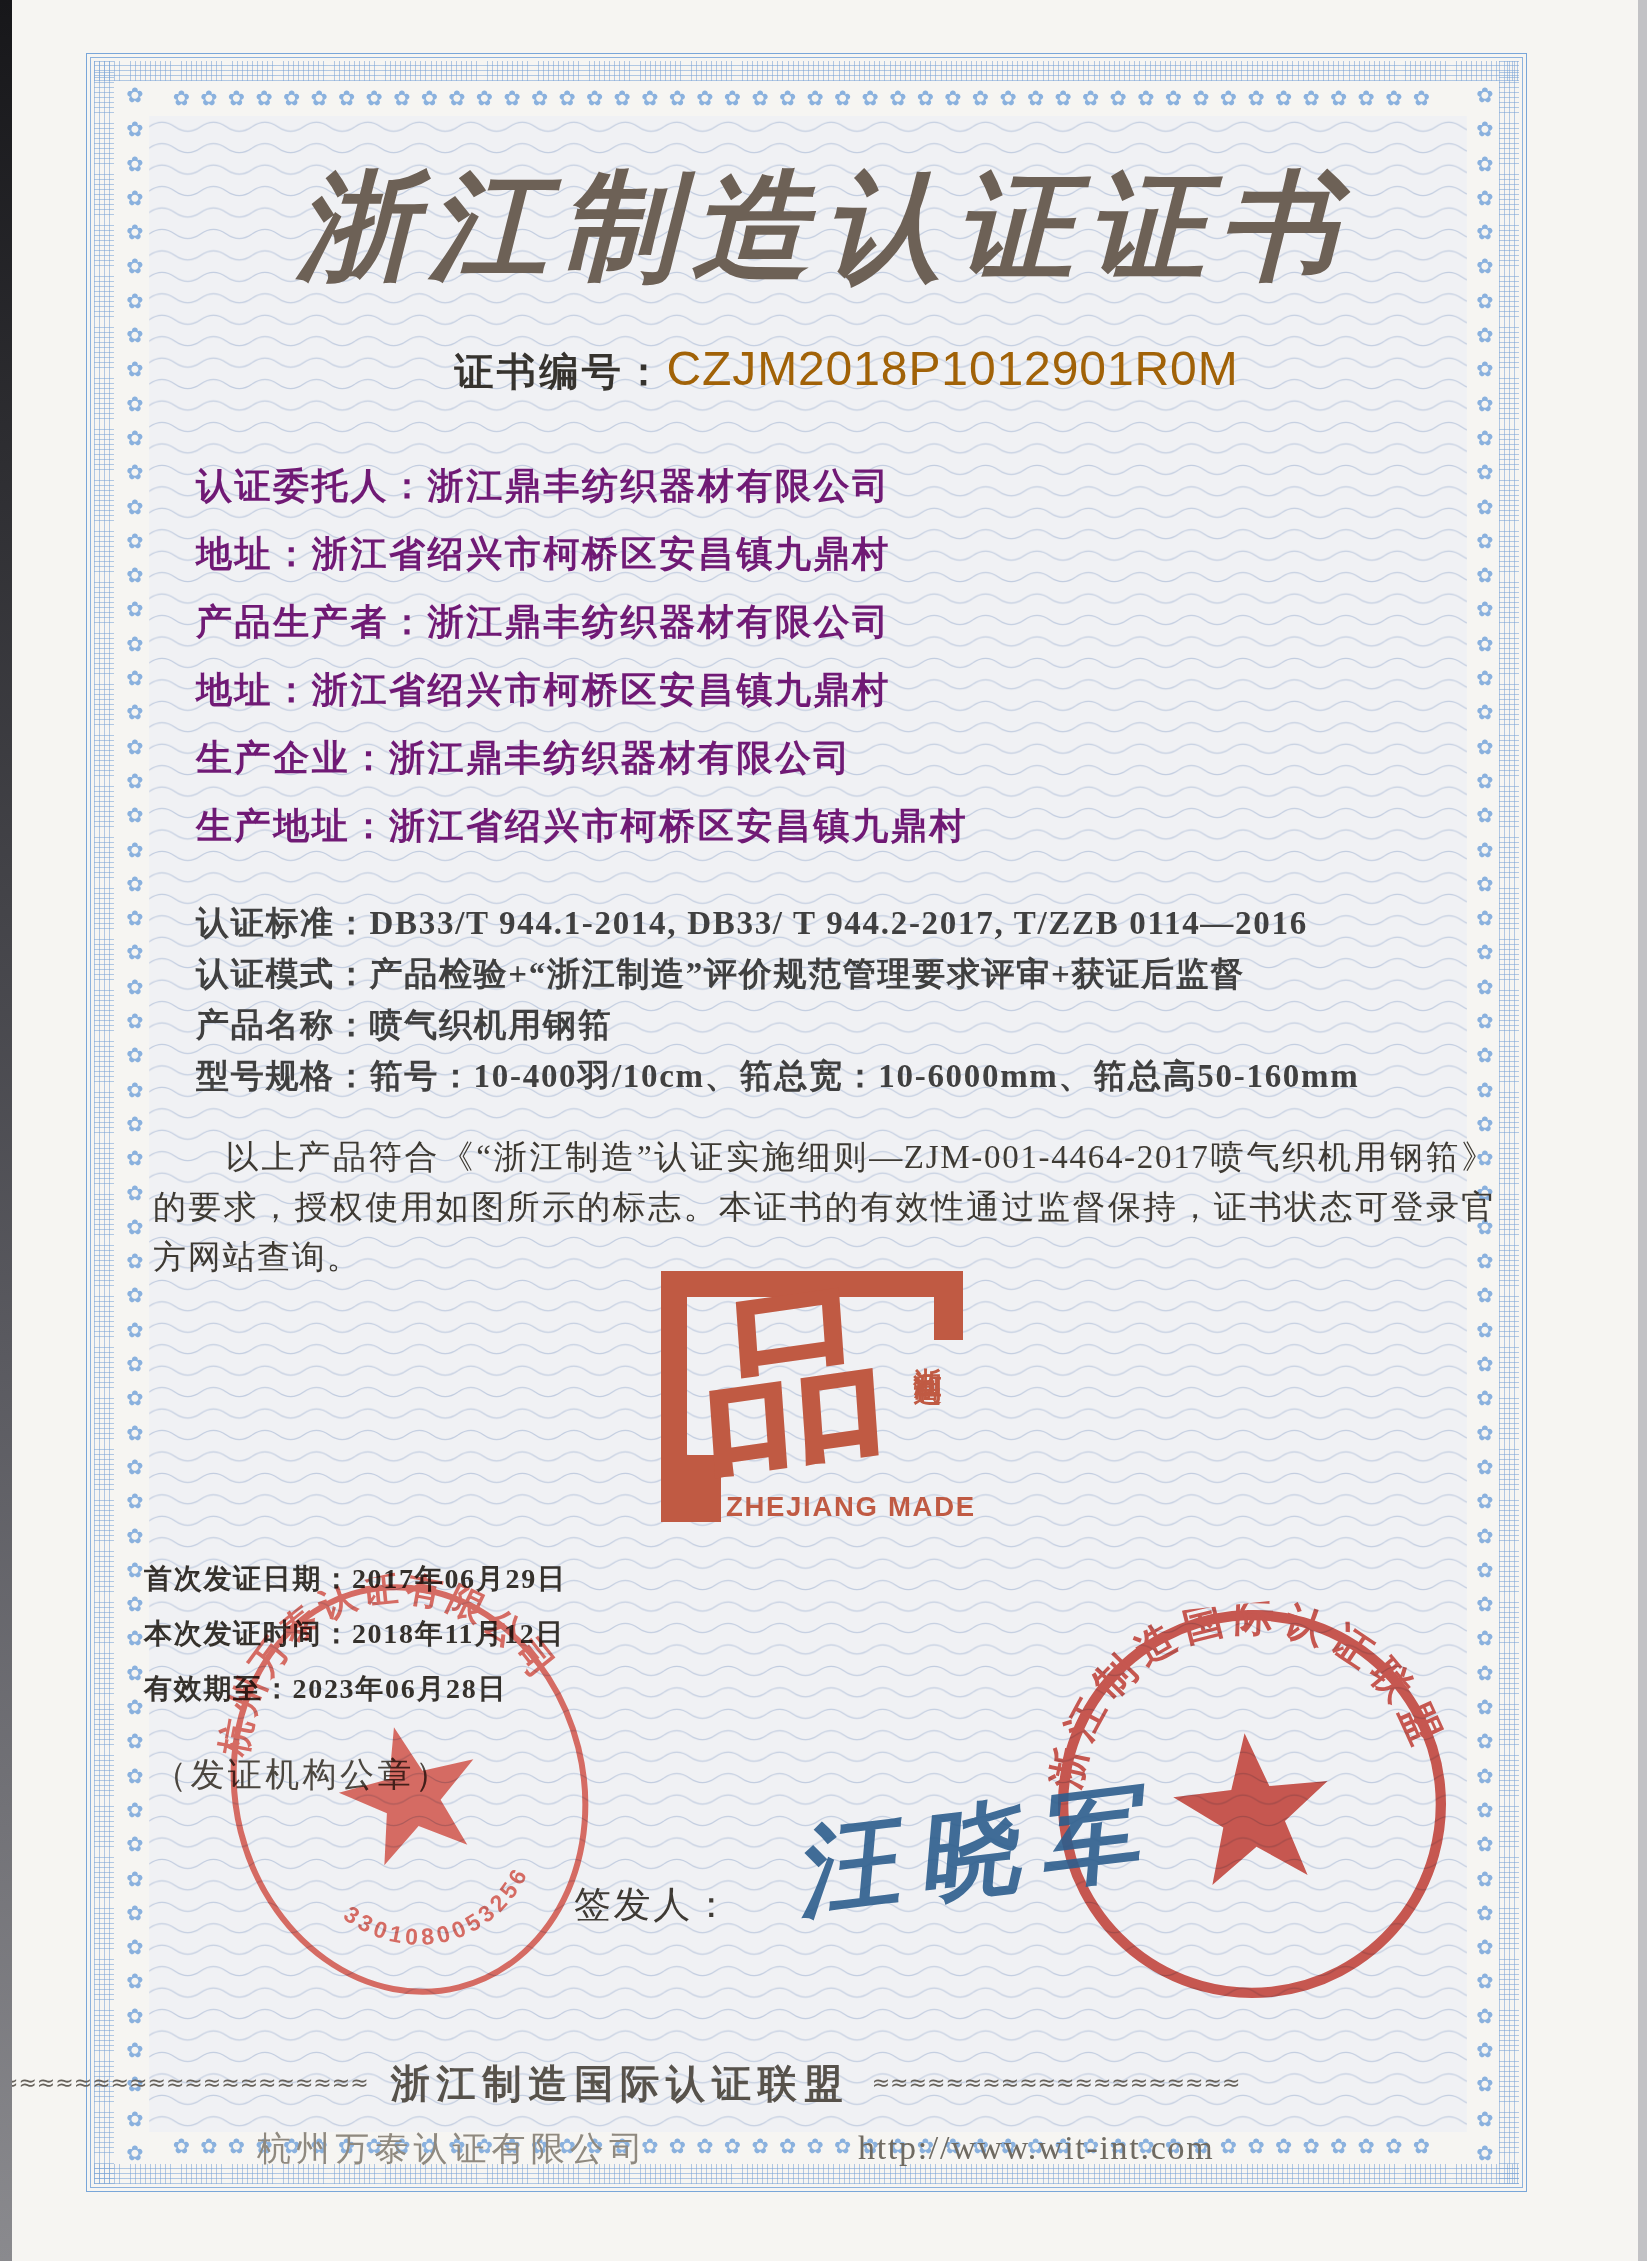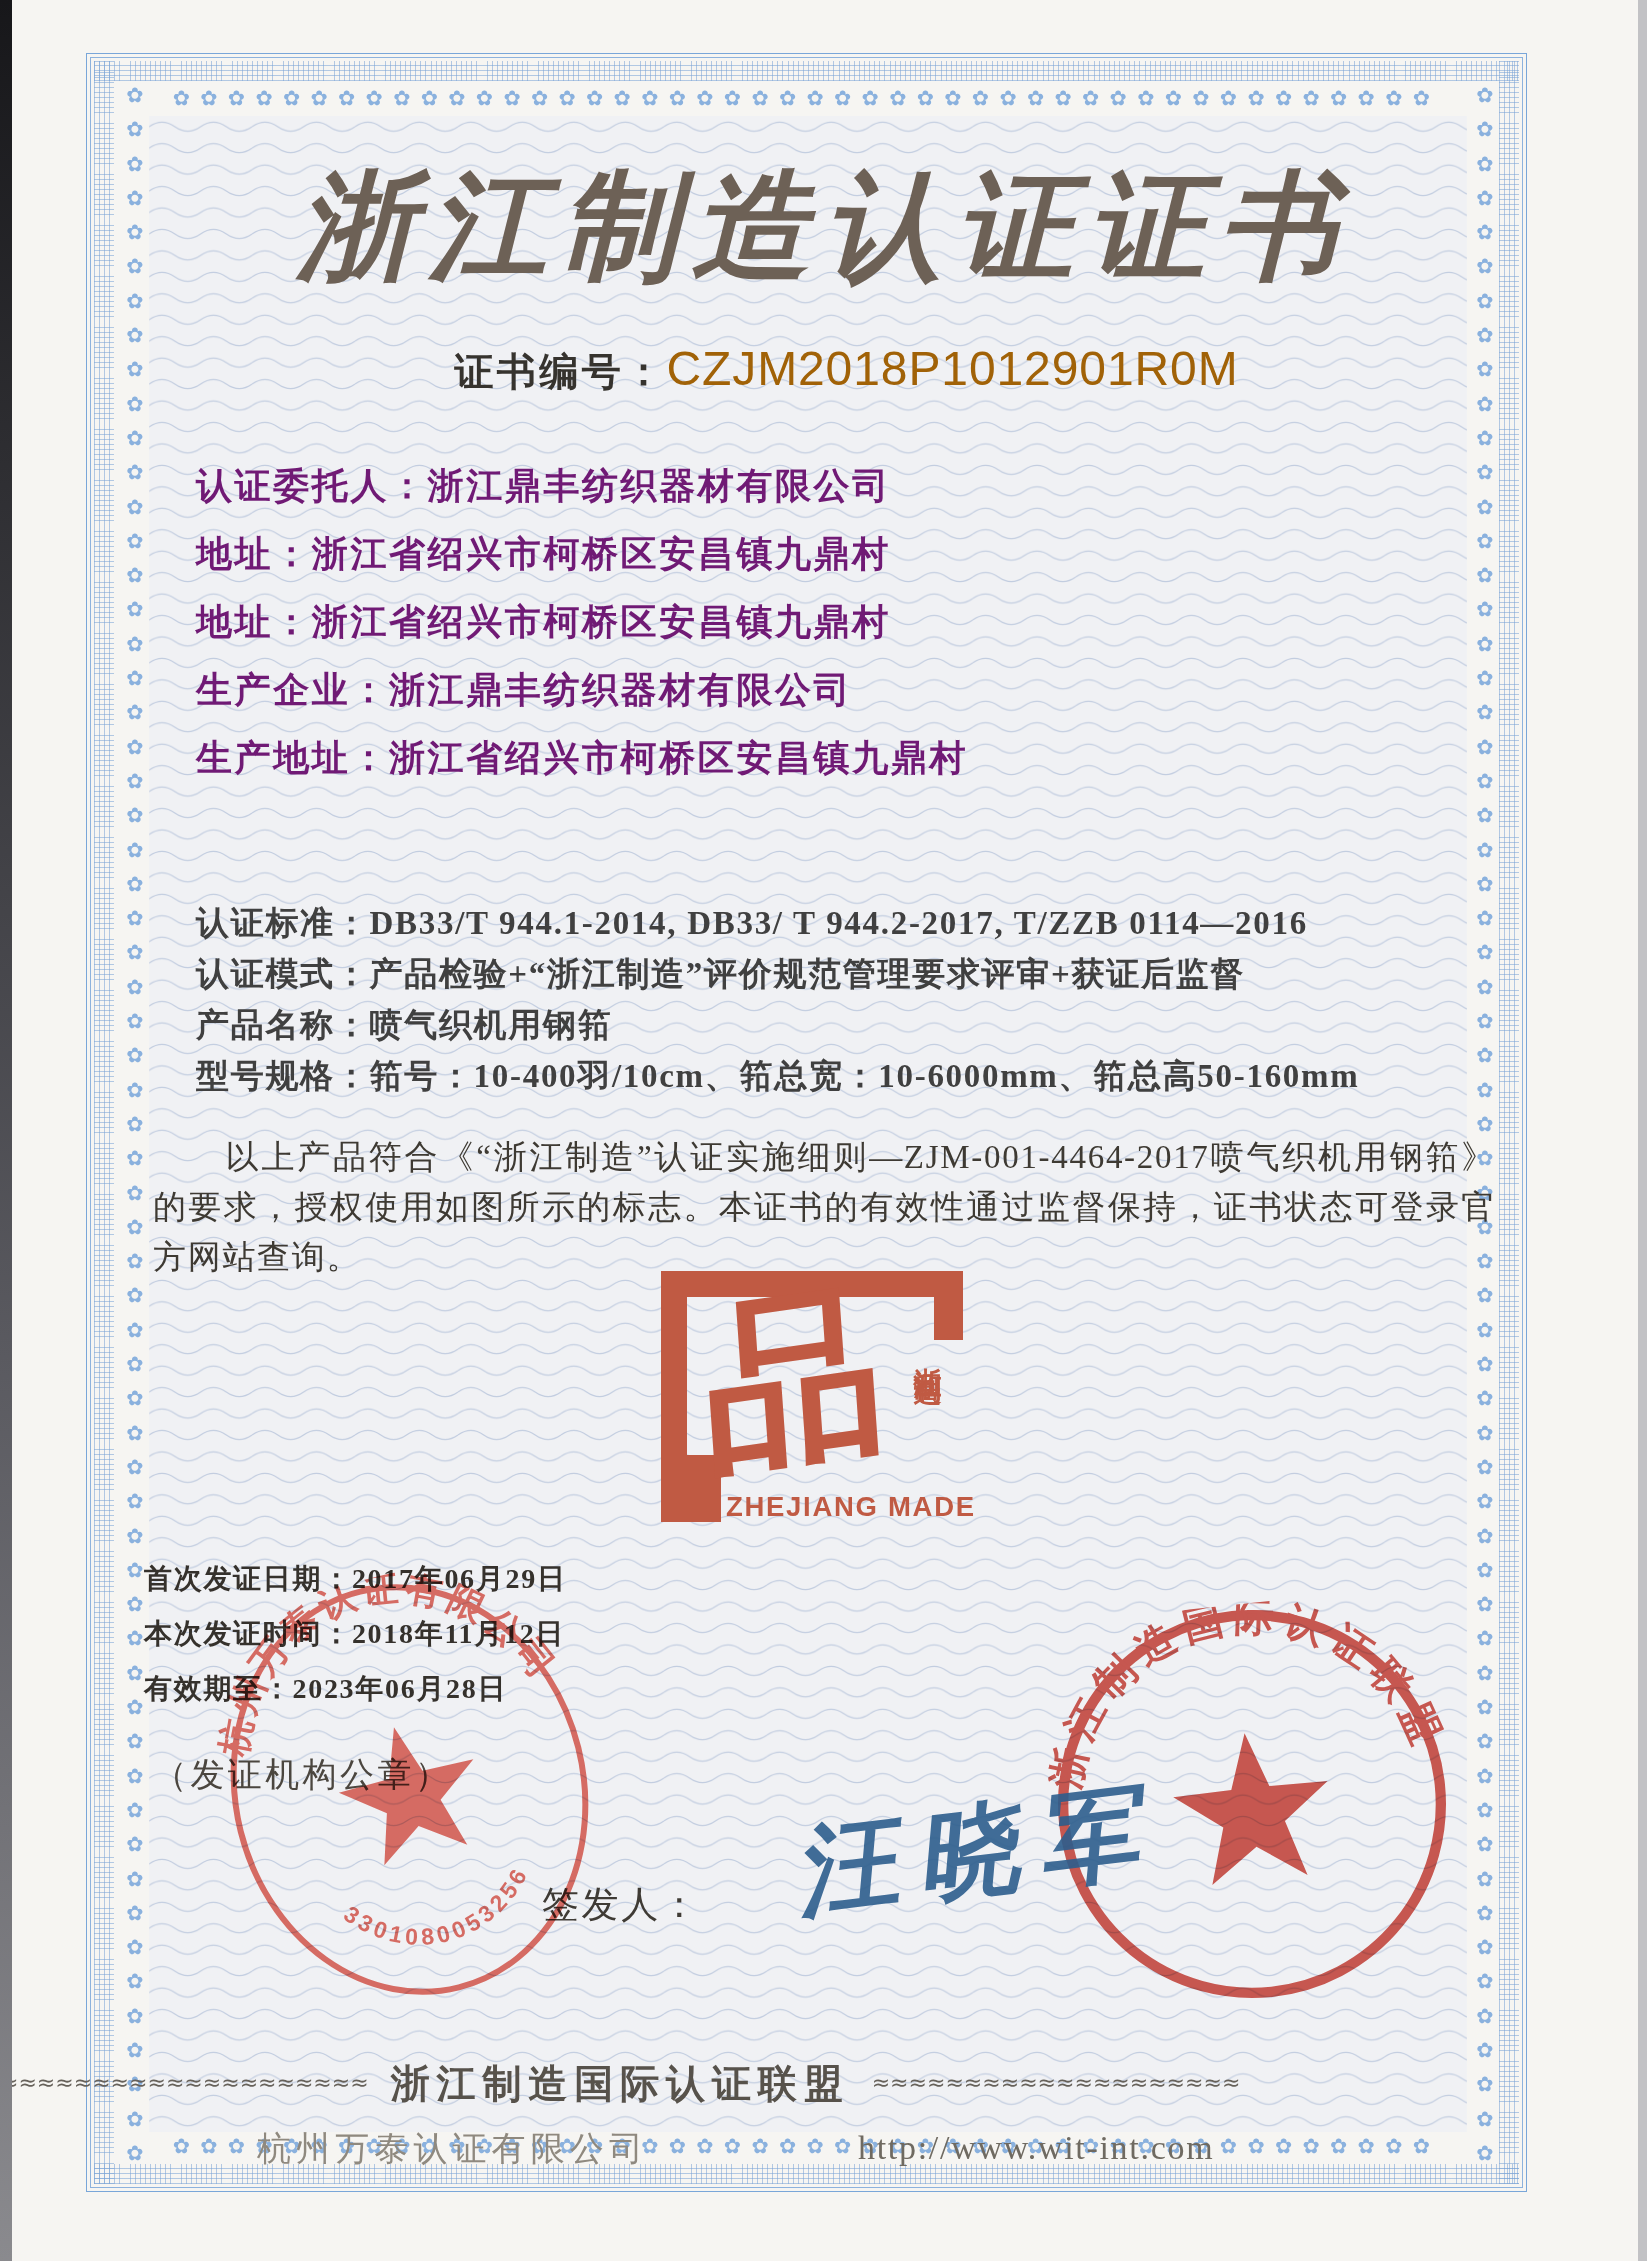--- a/index.html
+++ b/index.html
@@ -50,21 +50,21 @@
   .logo .mark{position:absolute;left:41px;top:19px;font-size:182px;line-height:1;
               font-weight:bold;color:#c05a43;transform:rotate(-8deg) skewX(-4deg);}
   .logo .side{position:absolute;left:247px;top:74px;writing-mode:vertical-rl;text-orientation:upright;
               font-size:28px;font-weight:bold;letter-spacing:3.4px;color:#c05a43;}
   .logo .cap{position:absolute;left:65px;top:220px;font-family:"Liberation Sans",sans-serif;
              font-size:27.5px;font-weight:bold;letter-spacing:1.7px;color:#c05a43;white-space:nowrap;}
 
   .dateblock{left:144px;top:1560px;}
   .dateline{height:55px;font-size:28px;font-weight:600;letter-spacing:1.7px;color:#35312c;white-space:nowrap;}
   .sealnote{left:153px;top:1752px;font-size:34px;color:#4b463f;letter-spacing:3.4px;}
-  .issuer{left:542px;top:1880px;font-size:37px;color:#3f3b35;letter-spacing:2.6px;}
+  .issuer{left:574px;top:1880px;font-size:37px;color:#3f3b35;letter-spacing:2.6px;}
   .signature{left:802px;top:1784px;font-size:101px;font-weight:bold;color:#2d5e8d;
              letter-spacing:20.6px;transform:rotate(-7deg) skewX(-12deg);opacity:.9;z-index:4;white-space:nowrap;}
 
   .seal{mix-blend-mode:multiply;z-index:3;}
   .seal.left{left:221px;top:1575px;width:377px;height:429px;transform:rotate(-14deg);opacity:.86;}
   .seal.right{left:1052px;top:1604px;width:400px;height:400px;transform:rotate(-6deg);opacity:.9;}
 
   .alliance{left:0;right:0;top:2057px;text-align:left;white-space:nowrap;}
   .alliance .deco{font-family:"DejaVu Sans",sans-serif;font-size:22px;color:#66615a;
                   letter-spacing:0;vertical-align:6.9px;}
@@ -105,20 +105,21 @@
 
   <div class="abs title">浙江制造认证证书</div>
 
   <div class="abs certno">
     <span class="lab">证书编号：</span><span class="val">CZJM2018P1012901R0M</span>
   </div>
 
   <div class="abs infoblock">
     <div class="infoline"><span>认证委托人：</span><span>浙江鼎丰纺织器材有限公司</span></div>
     <div class="infoline"><span>地址：</span><span>浙江省绍兴市柯桥区安昌镇九鼎村</span></div>
+    <div class="infoline"><span>产品生产者：</span><span>浙江鼎丰纺织器材有限公司</span></div>
     <div class="infoline"><span>地址：</span><span>浙江省绍兴市柯桥区安昌镇九鼎村</span></div>
     <div class="infoline"><span>生产企业：</span><span>浙江鼎丰纺织器材有限公司</span></div>
     <div class="infoline"><span>生产地址：</span><span>浙江省绍兴市柯桥区安昌镇九鼎村</span></div>
   </div>
 
   <div class="abs specblock">
     <div class="specline"><span>认证标准：</span><span>DB33/T 944.1-2014, DB33/ T 944.2-2017, T/ZZB 0114—2016</span></div>
     <div class="specline"><span>认证模式：</span><span>产品检验+“浙江制造”评价规范管理要求评审+获证后监督</span></div>
     <div class="specline"><span>产品名称：</span><span>喷气织机用钢筘</span></div>
     <div class="specline"><span>型号规格：</span><span>筘号：10-400羽/10cm、筘总宽：10-6000mm、筘总高50-160mm</span></div>

